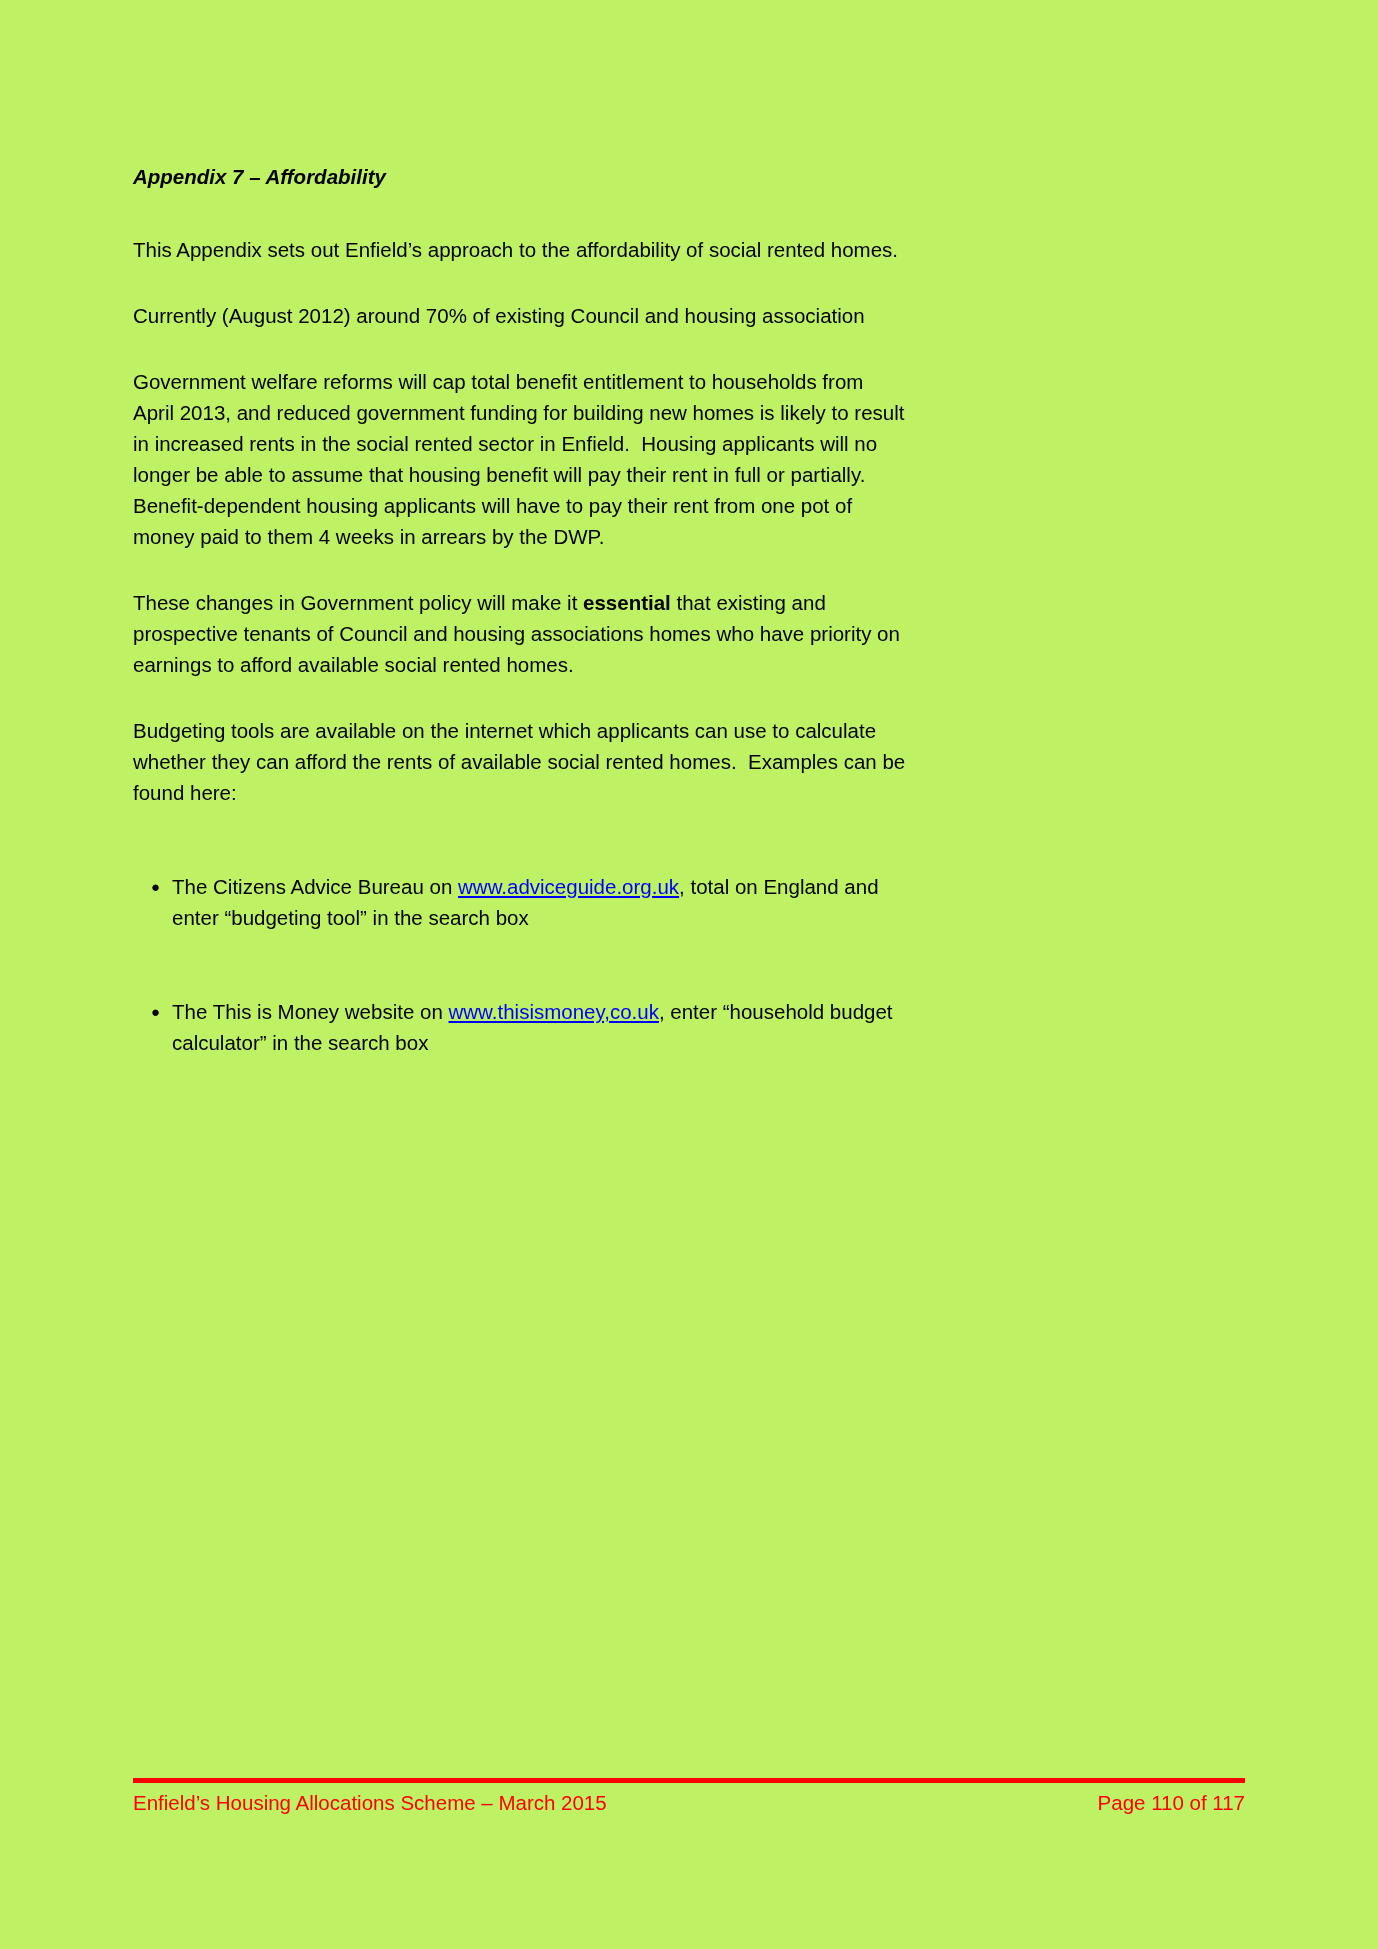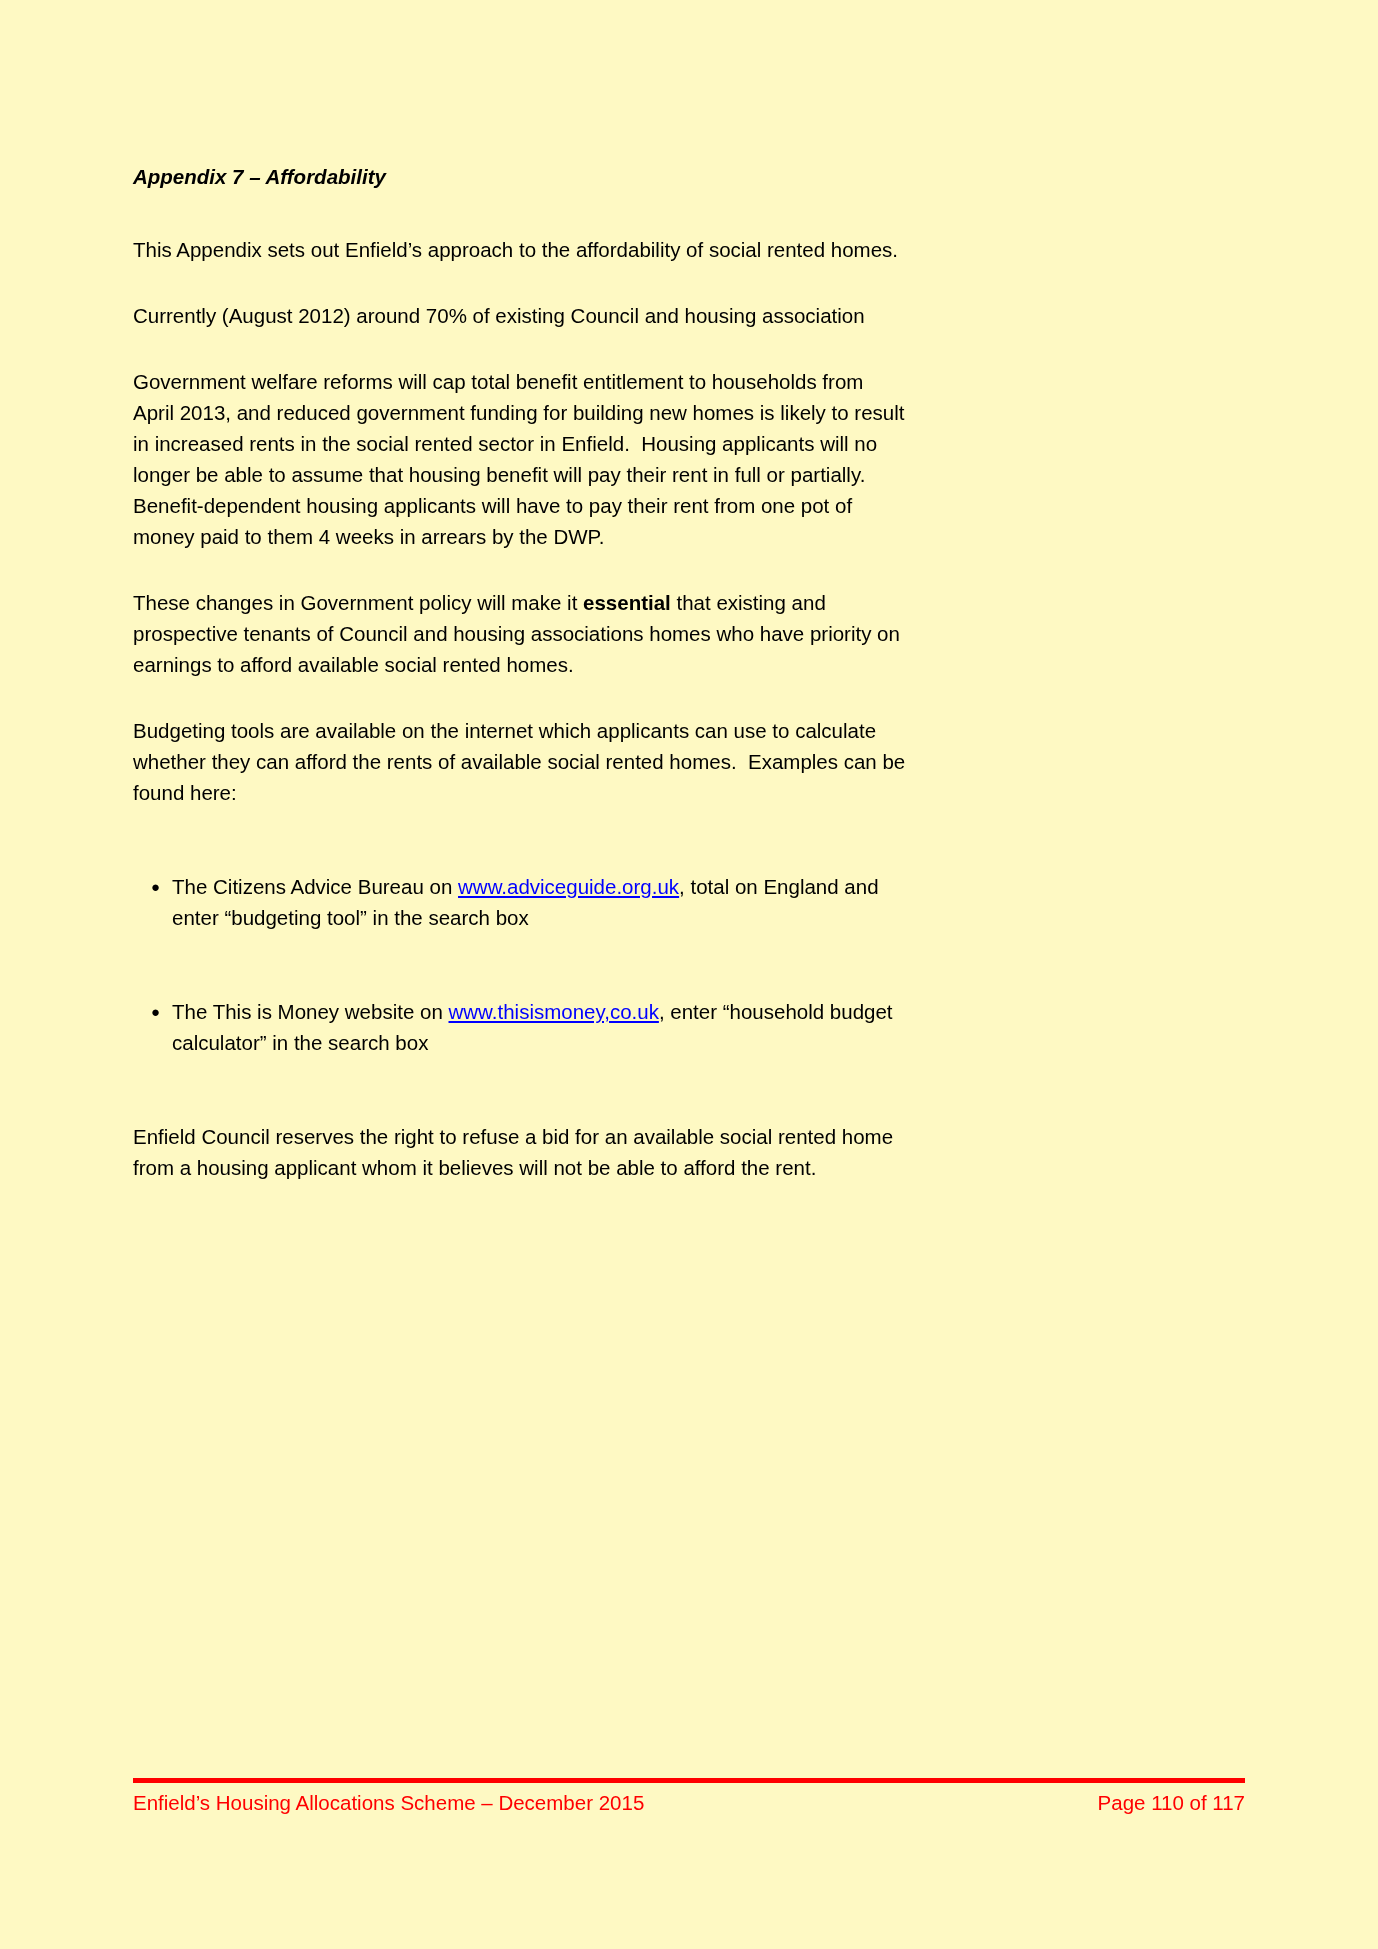--- a/index.html
+++ b/index.html
@@ -1,19 +1,19 @@
 <!DOCTYPE html>
 <html style="--text-color: #000000; --link-color: #0000FF; --accent-red: #FF0000;"><head>
 <meta charset="utf-8">
 <style>
   html,body{margin:0;padding:0;background:#888;}
   .page{
     position:relative;
     width:1378px;height:1949px;
-    background:#fef9c3;
+    background:#bef264;
     font-family:"Liberation Sans","DejaVu Sans",sans-serif;
     font-size:20.5px;line-height:31px;
     color:var(--text-color,#000);
     overflow:hidden;
   }
   .content{
     position:absolute;left:133px;top:161px;width:900px;
     display:flex;flex-direction:column;
   }
   .doc-title{
@@ -96,27 +96,23 @@
     </div>
 
     <div class="bullet">
       <span class="bullet-marker">●</span>
       <div class="bullet-body">
         <div class="line"><span>The This is Money website on </span><a class="doclink">www.thisismoney,co.uk</a><span>, enter “household budget</span></div>
         <div class="line">calculator” in the search box</div>
       </div>
     </div>
 
-    <div class="para para-last">
-      <div class="line">Enfield Council reserves the right to refuse a bid for an available social rented home</div>
-      <div class="line">from a housing applicant whom it believes will not be able to afford the rent.</div>
-    </div>
 
   </div>
 
   <div class="footer">
     <div class="footer-rule"></div>
     <div class="footer-row">
-      <span>Enfield’s Housing Allocations Scheme – December 2015</span>
+      <span>Enfield’s Housing Allocations Scheme – March 2015</span>
       <span>Page 110 of 117</span>
     </div>
   </div>
 </div>
 
 </body></html>

